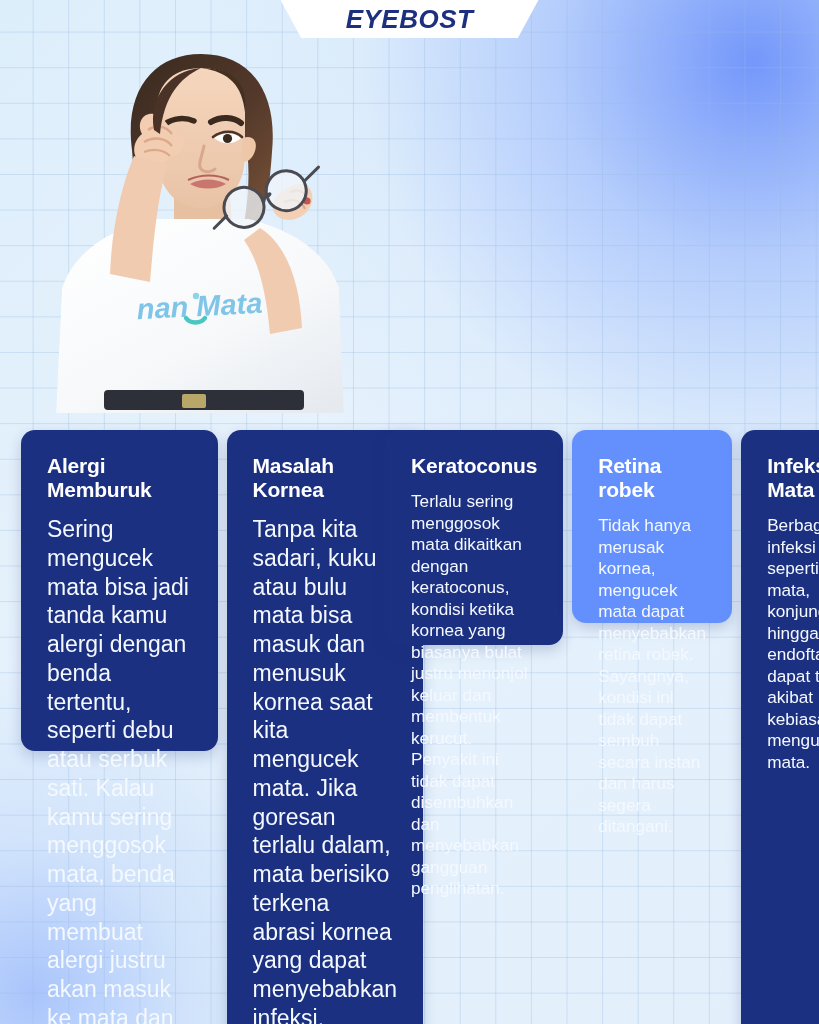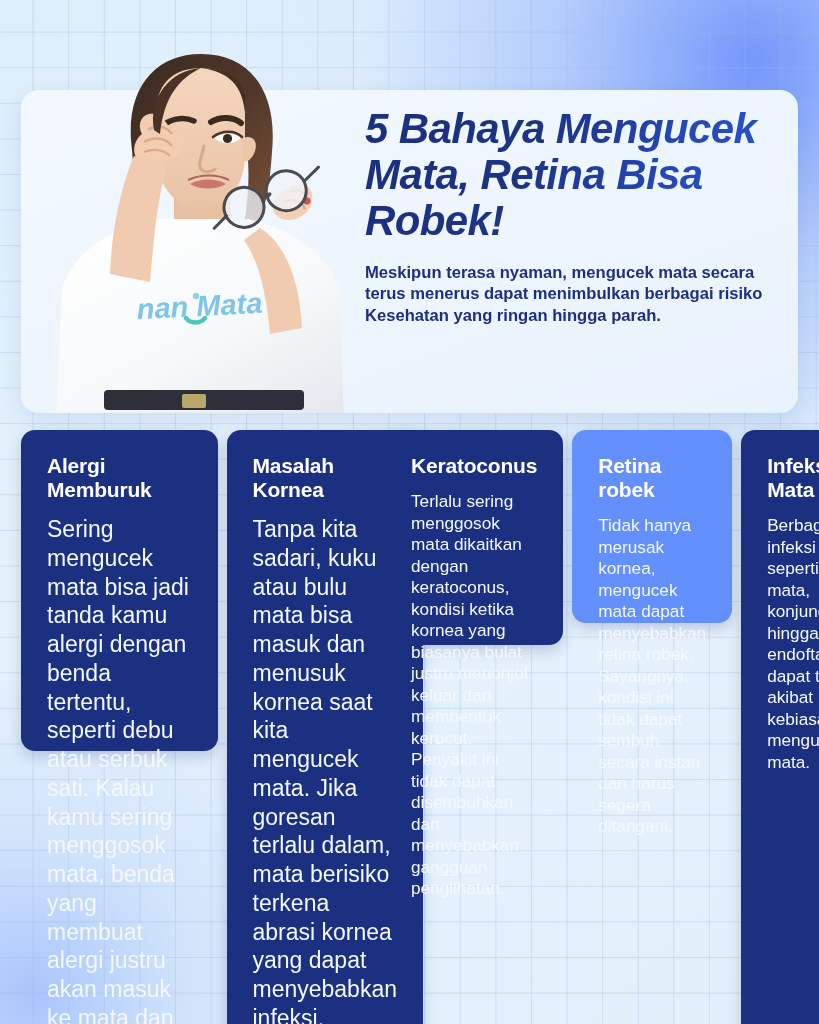--- a/index.html
+++ b/index.html
@@ -163,27 +163,24 @@
 
   .col-right .card-body { font-size: 17.2px; }
 </style>
 </head>
 <body>
 
 <div id="page-root">
 
   <div class="grid-overlay"></div>
 
-
-  <div class="hero-card">
-    <div class="hero-text">
-      <div class="hero-title">5 Bahaya Mengucek Mata, Retina Bisa Robek!</div>
-      <div class="hero-sub">Meskipun terasa nyaman, mengucek mata secara terus menerus dapat menimbulkan berbagai risiko Kesehatan yang ringan hingga parah.</div>
-    </div>
+  <div class="brand-tab">
+    <span class="brand-tab-text">EYEBOST</span>
   </div>
+
 
   <div class="photo-wrap">
     <svg class="photo-svg" width="310" height="375" viewBox="0 0 310 375">
       <defs>
         <linearGradient id="hairG" x1="0" y1="0" x2="1" y2="1">
           <stop offset="0%" stop-color="#3a2a20"></stop>
           <stop offset="55%" stop-color="#52382a"></stop>
           <stop offset="100%" stop-color="#7a5338"></stop>
         </linearGradient>
         <linearGradient id="skinG" x1="0" y1="0" x2="0" y2="1">

